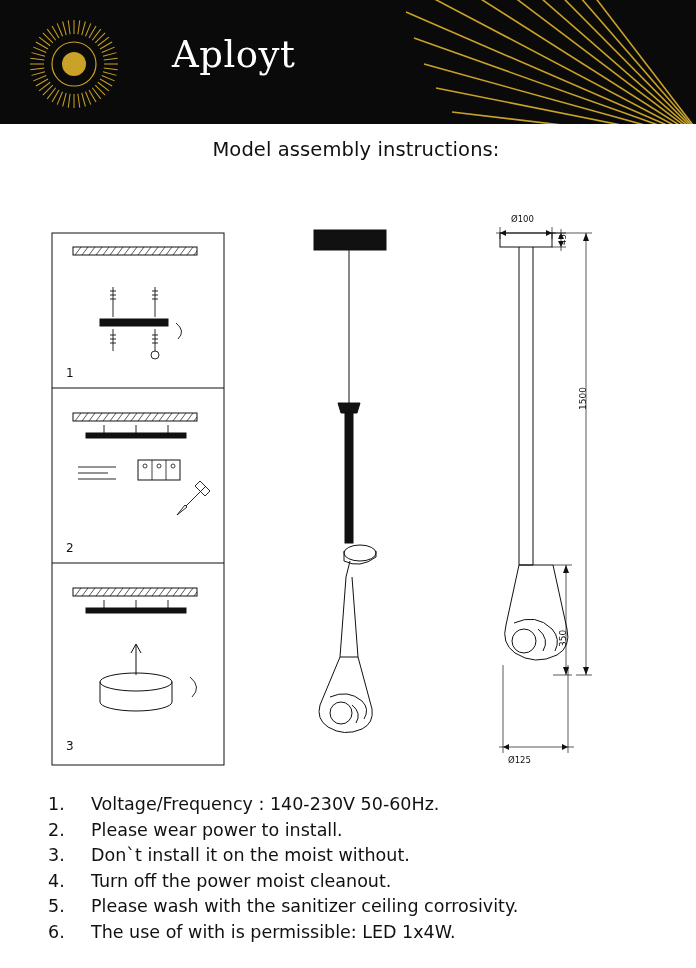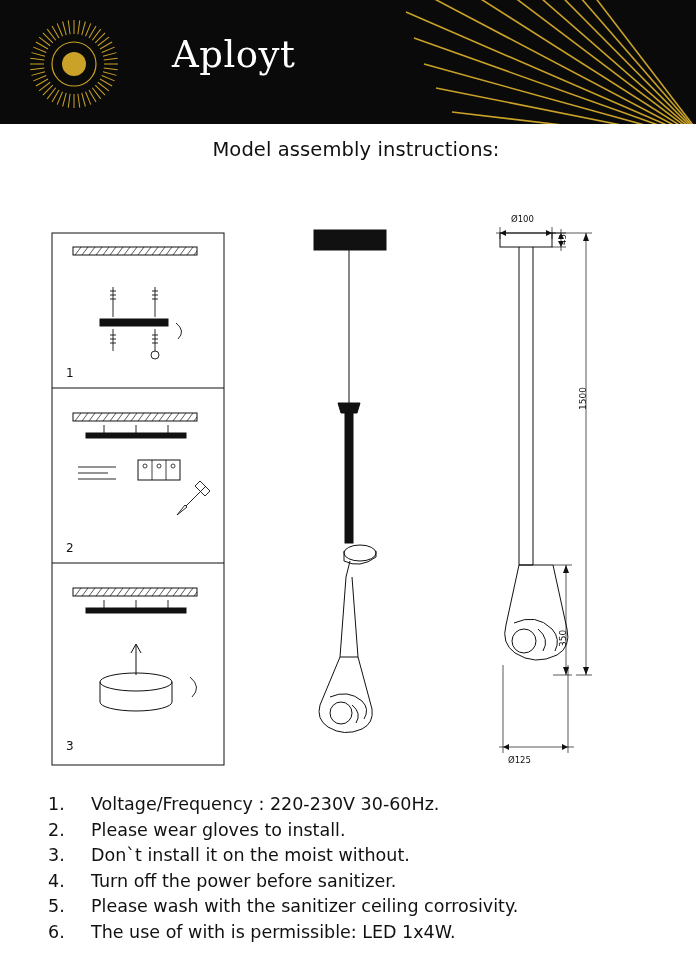--- a/index.html
+++ b/index.html
@@ -435,33 +435,33 @@
         <path d="M568 542 l-6 -3 v6 z" fill="#111" stroke="none"></path>
       </g>
       <text x="508" y="558" font-family="DejaVu Sans, sans-serif" font-size="8.5" fill="#111" stroke="none">Ø125</text>
     </g>
   </svg>
 </div>
 
 <div class="notes">
   <div class="note-row">
     <span class="note-num">1.</span>
-    <span class="note-text">Voltage/Frequency : 220-230V 30-60Hz.</span>
+    <span class="note-text">Voltage/Frequency : 140-230V 50-60Hz.</span>
   </div>
   <div class="note-row">
     <span class="note-num">2.</span>
-    <span class="note-text">Please wear gloves to install.</span>
+    <span class="note-text">Please wear power to install.</span>
   </div>
   <div class="note-row">
     <span class="note-num">3.</span>
     <span class="note-text">Don`t install it on the moist without.</span>
   </div>
   <div class="note-row">
     <span class="note-num">4.</span>
-    <span class="note-text">Turn off the power before sanitizer.</span>
+    <span class="note-text">Turn off the power moist cleanout.</span>
   </div>
   <div class="note-row">
     <span class="note-num">5.</span>
     <span class="note-text">Please wash with the sanitizer ceiling corrosivity.</span>
   </div>
   <div class="note-row">
     <span class="note-num">6.</span>
     <span class="note-text">The use of with is permissible: LED 1x4W.</span>
   </div>
 </div>

